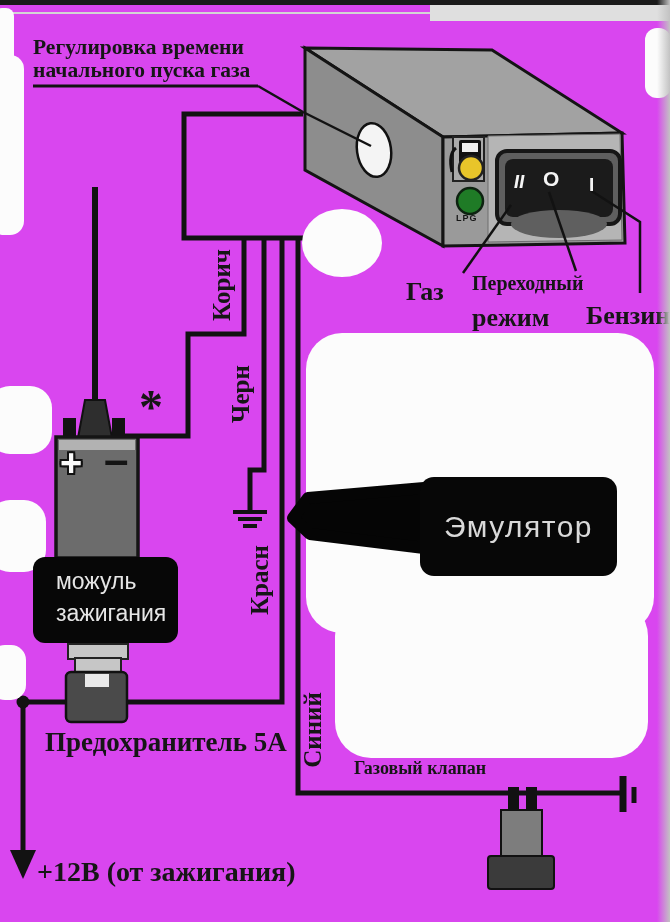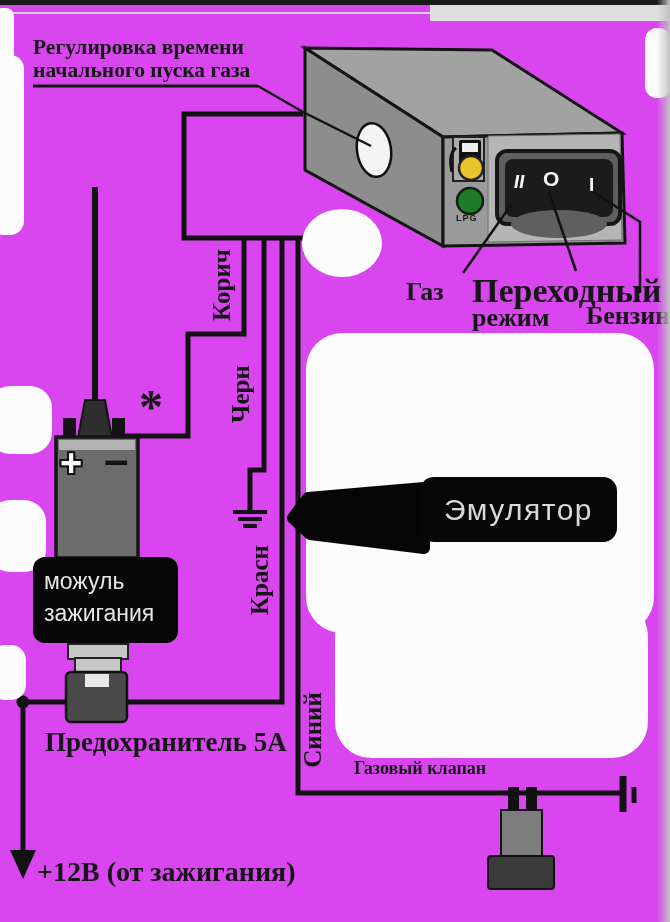--- a/index.html
+++ b/index.html
@@ -137,39 +137,39 @@
     <div>начального пуска газа</div>
   </div>
 
   <div class="mark" style="left:514px;top:171px;font-size:19px;transform:skewX(-10deg);">II</div>
   <div class="mark" style="left:543px;top:167px;font-size:21px;">O</div>
   <div class="mark" style="left:589px;top:174px;font-size:19px;">I</div>
 
   <div class="txt" style="left:456px;top:213px;width:29px;text-align:left;font-size:9px;font-weight:700;font-family:'Liberation Sans',sans-serif;letter-spacing:1px;">LPG</div>
 
   <div class="txt serifb" style="left:406px;top:277px;font-size:26px;font-family:Liberation Serif, serif;">Газ</div>
-  <div class="txt serifb" style="left:472px;top:272px;font-size:34px;">Переходный</div>
+  <div class="txt serifb" style="left:472px;top:272px;font-size:20px;">Переходный</div>
   <div class="txt serifb" style="left:472px;top:303px;font-size:26px;text-align:right;">режим</div>
   <div class="txt serifb" style="left:586px;top:301px;font-size:26px;">Бензин</div>
 
   <div class="vlabel" style="left:185px;top:248px;width:74px;height:74px;">Корич</div>
   <div class="vlabel" style="left:204px;top:357px;width:74px;height:74px;">Черн</div>
   <div class="vlabel" style="left:223px;top:543px;width:74px;height:74px;">Красн</div>
   <div class="vlabel" style="left:276px;top:693px;width:74px;height:74px;">Синий</div>
 
   <div class="plusglyph" style="left:60px;top:444px;font-size:38px;line-height:38px;">+</div>
   <div class="minusglyph" style="left:104px;top:438px;font-size:44px;line-height:44px;">–</div>
   <div class="txt serifb" style="left:139px;top:383px;font-size:48px;line-height:48px;">*</div>
 
-  <div class="blackbox" style="left:33px;top:557px;width:145px;height:86px;border-radius:12px;padding:8px 0 0 11px;font-size:23px;line-height:32px;">
+  <div class="blackbox" style="left:33px;top:557px;width:145px;height:86px;border-radius:12px;padding:8px 0 0 23px;font-size:23px;line-height:32px;">
     <div>можуль</div>
     <div>зажигания</div>
   </div>
 
-  <div class="blackbox" style="left:420px;top:477px;width:197px;height:65px;border-radius:14px;display:flex;align-items:center;justify-content:center;font-size:30px;letter-spacing:1.5px;color:#d9d9d9;">Эмулятор</div>
+  <div class="blackbox" style="left:420px;top:477px;width:197px;height:99px;border-radius:14px;display:flex;align-items:center;justify-content:center;font-size:30px;letter-spacing:1.5px;color:#d9d9d9;">Эмулятор</div>
 
   <div class="txt serifb" style="left:33px;top:727px;font-size:27px;margin-left:12px;">Предохранитель 5А</div>
   <div class="txt serifb" style="left:354px;top:758px;font-size:18px;">Газовый клапан</div>
   <div class="txt serifb" style="left:37px;top:856px;font-size:28px;">+12В (от зажигания)</div>
 
   <div class="topbar"></div>
   <div class="rightedge"></div>
 </div>
 
 </body></html>

